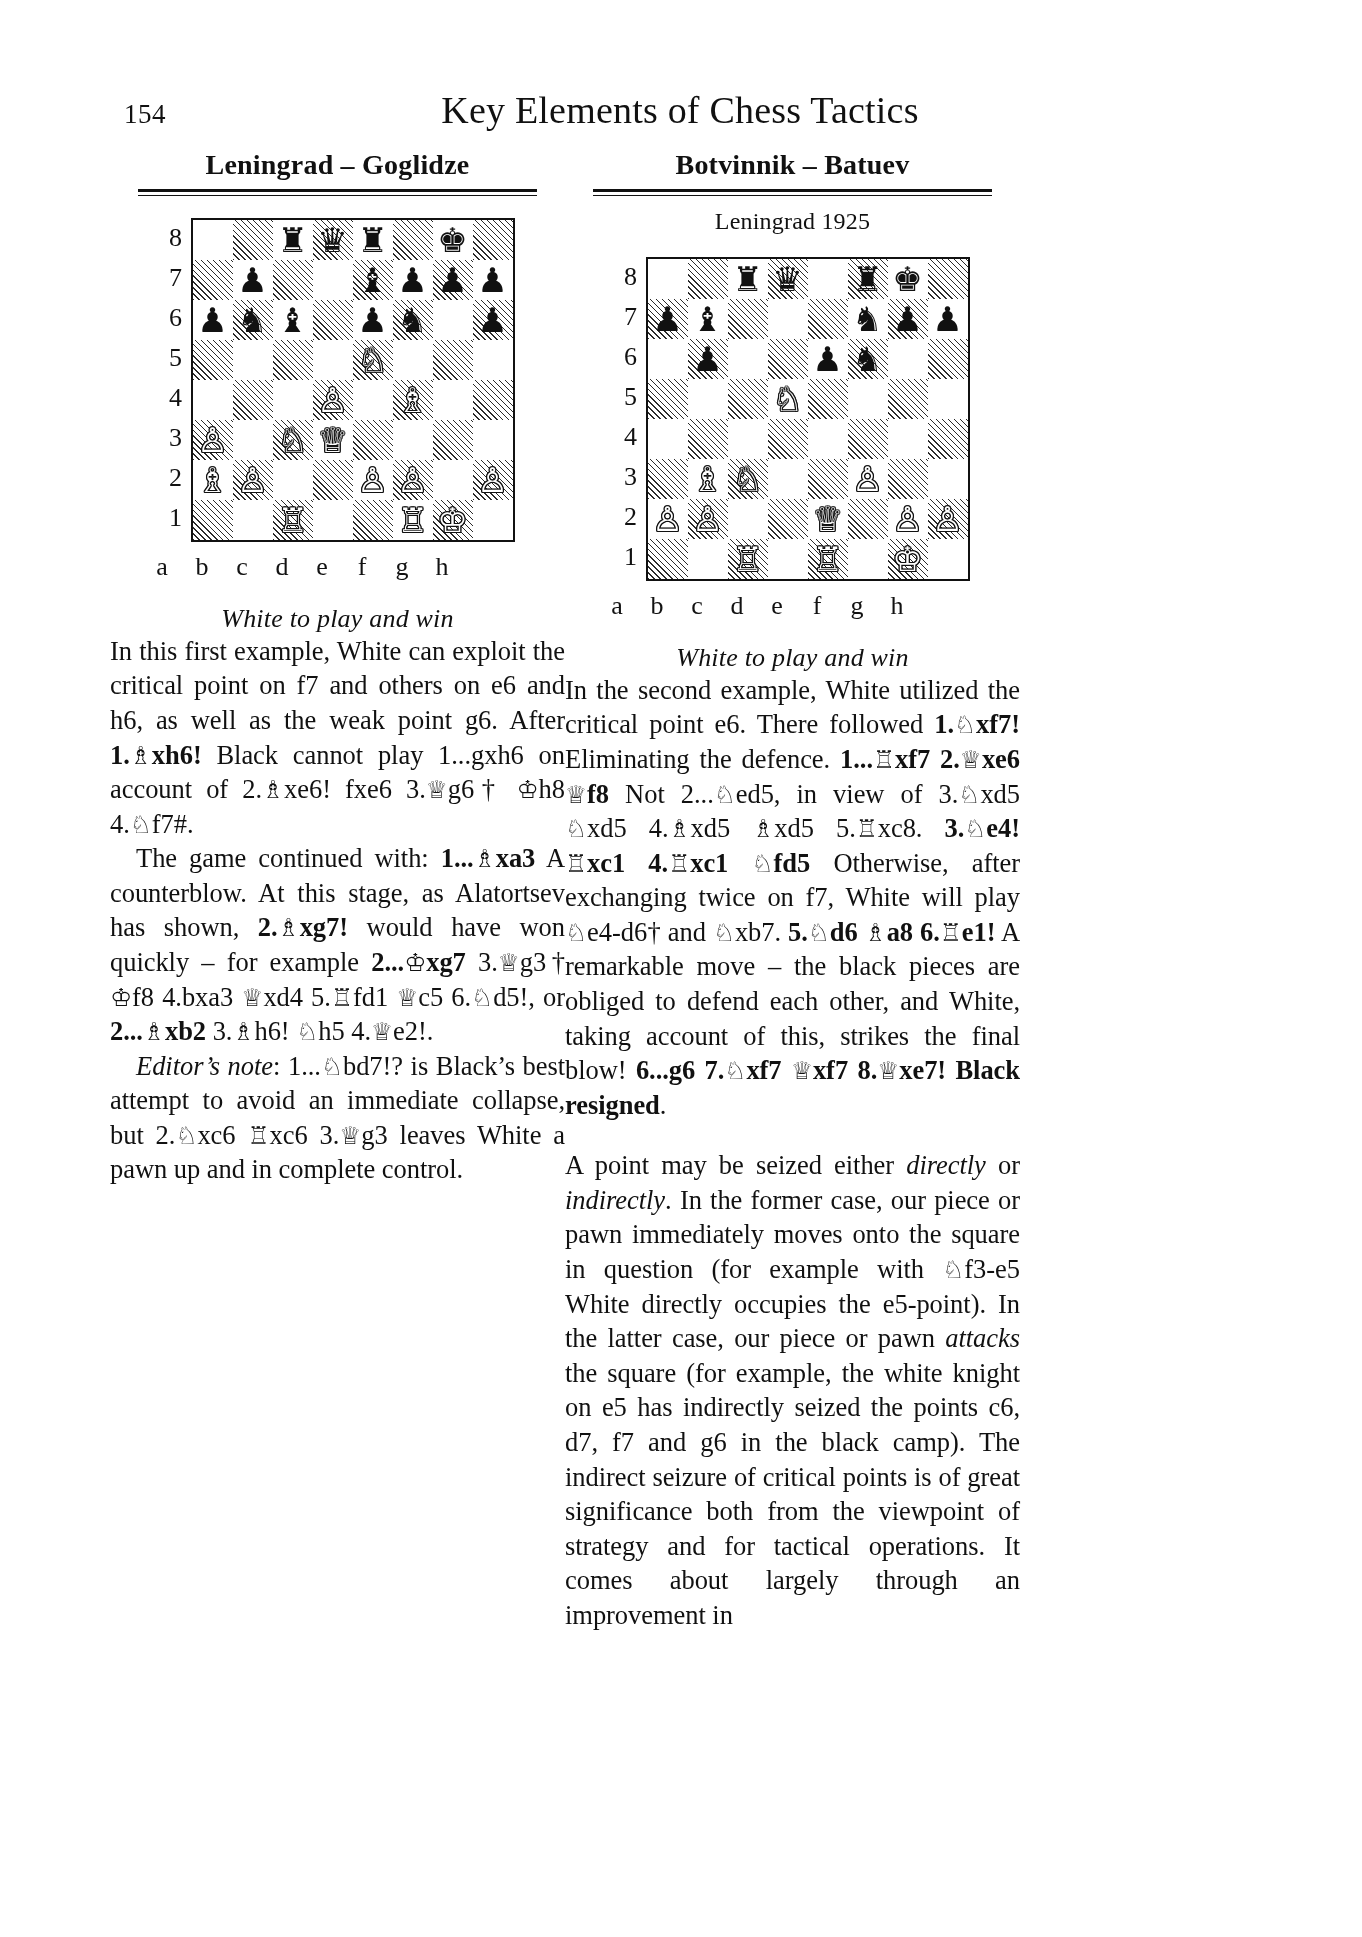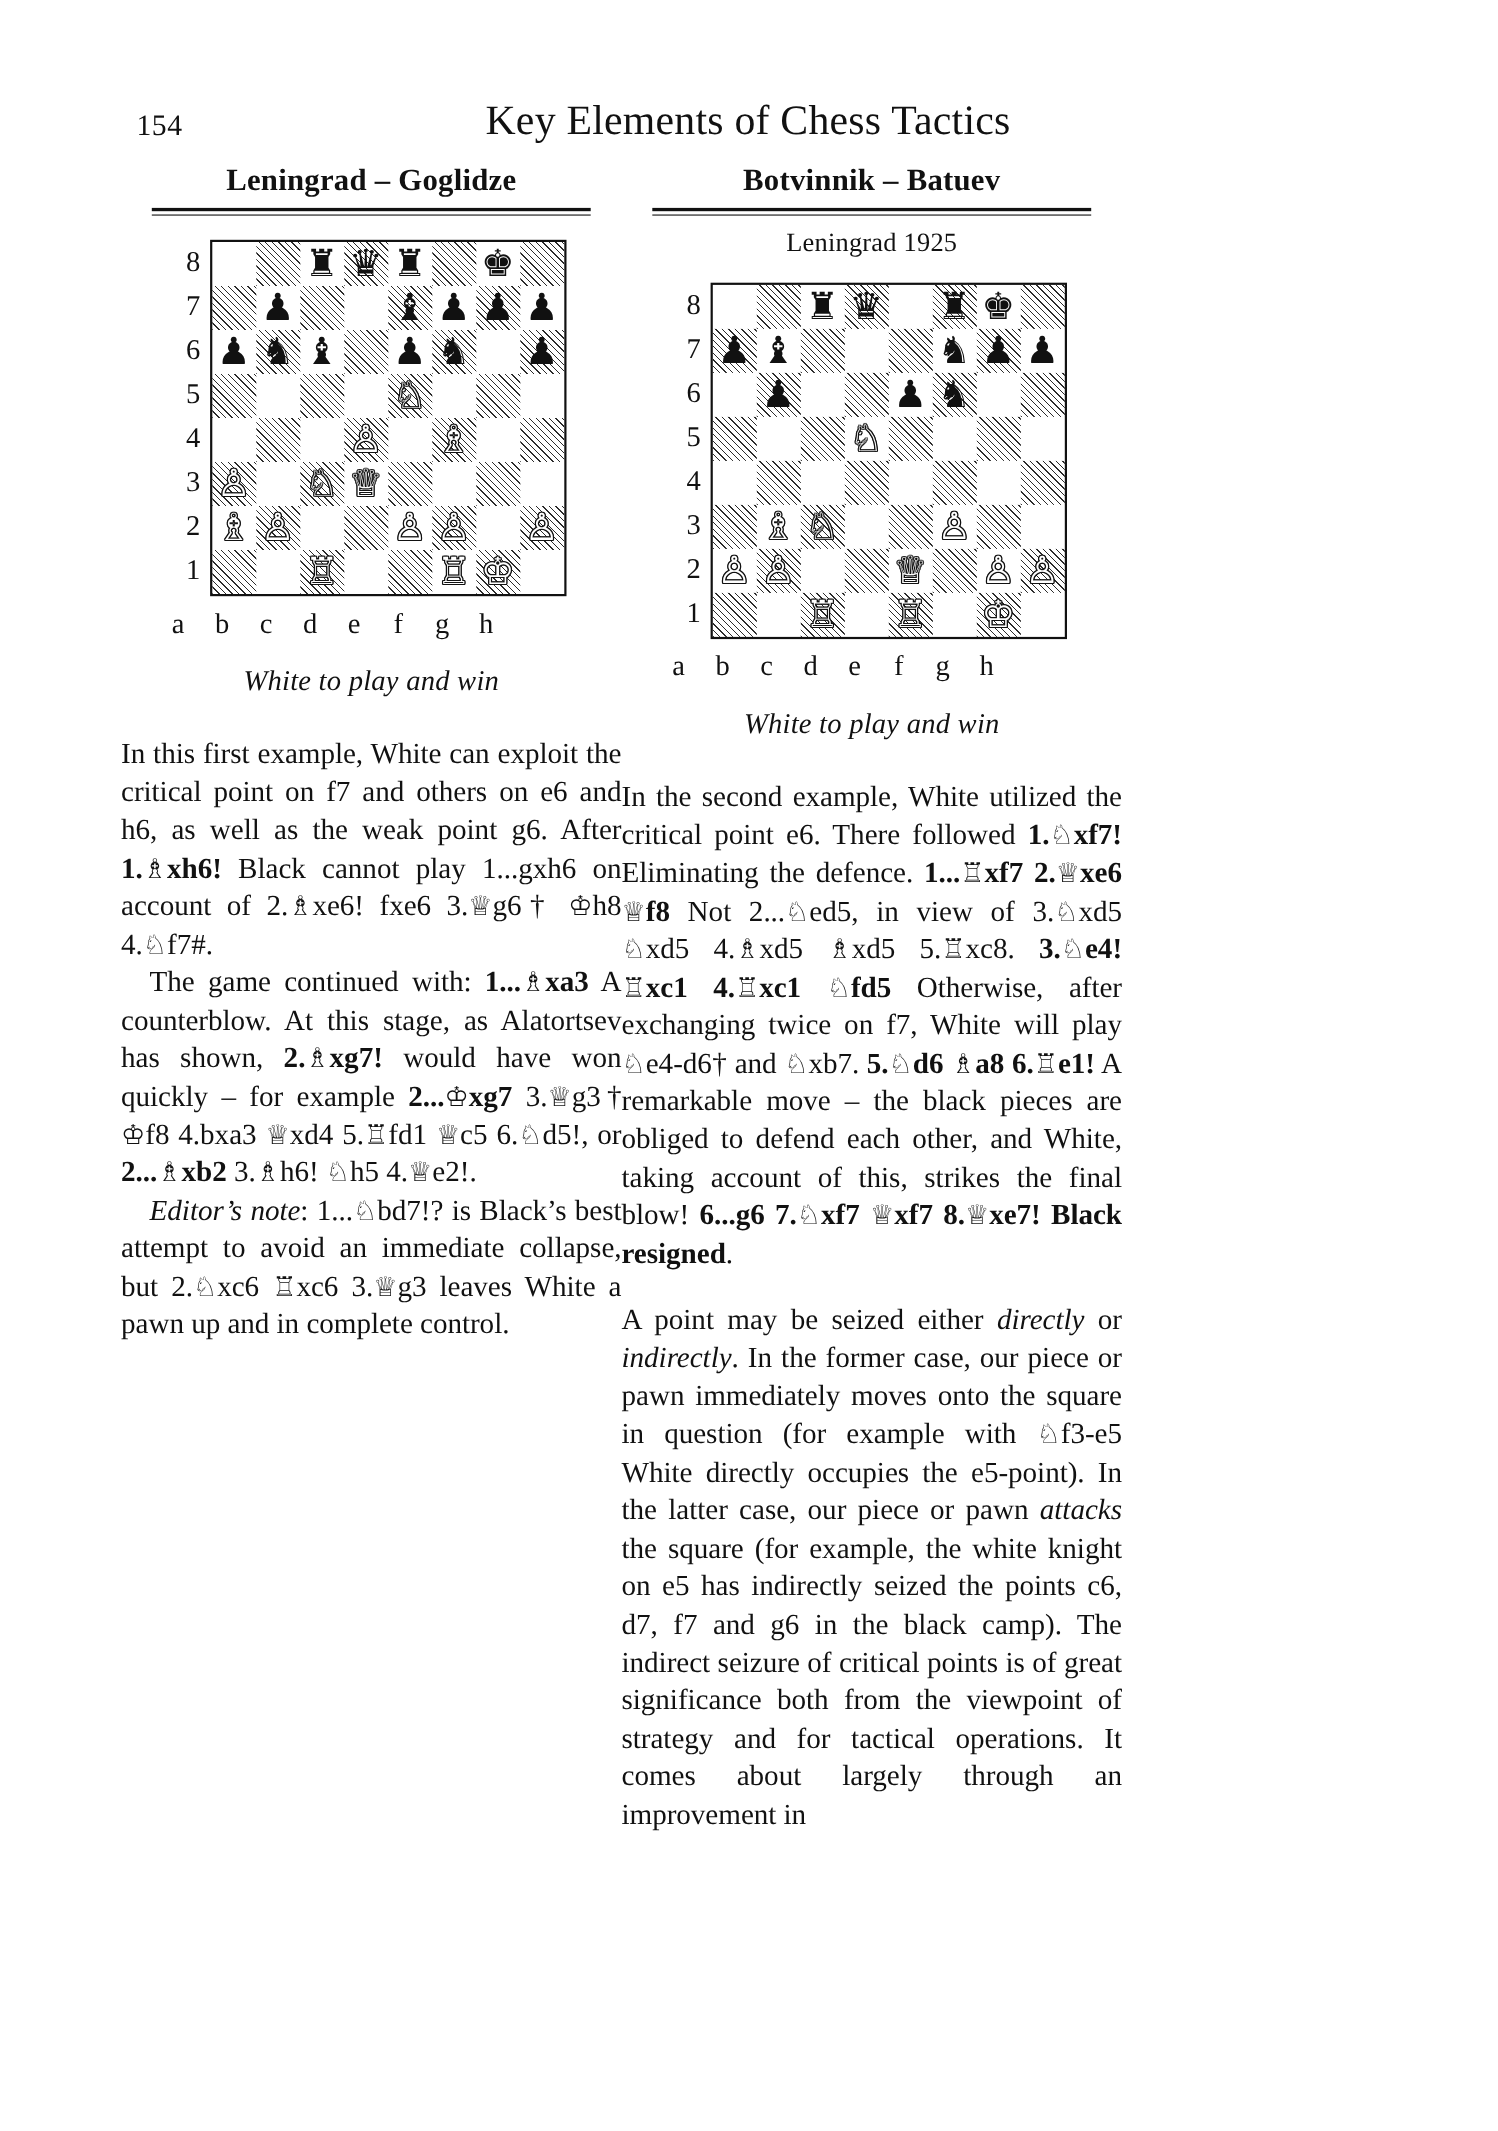--- a/index.html
+++ b/index.html
@@ -63,21 +63,21 @@
        0 -1.2px 0 #111, 0 1.2px 0 #111, -1.2px 0 0 #111, 1.2px 0 0 #111; }
   .pc.b { color:#111111; }
 
   .files { display:flex; justify-content:center; margin-left:30px; width:324px; }
   .filelbl { width:40px; text-align:center; font-size:26px; padding-top:10px; }
 
   .caption { text-align:center; font-style:italic; font-size:26px; margin-top:22px;
              letter-spacing:.2px; }
 
   
-  .body { margin-top:34px; }
+  .body { }
   .body p {
     margin:0; font-size:26.5px; line-height:1.305;
     text-align:justify; text-justify:inter-word;
     hyphens:auto; -webkit-hyphens:auto;
     letter-spacing:-0.05px;
   }
   .body p + p { text-indent:26px; }
   .body p.gap { margin-top:26px; text-indent:0; }
   b { font-weight:bold; }
   i { font-style:italic; }

